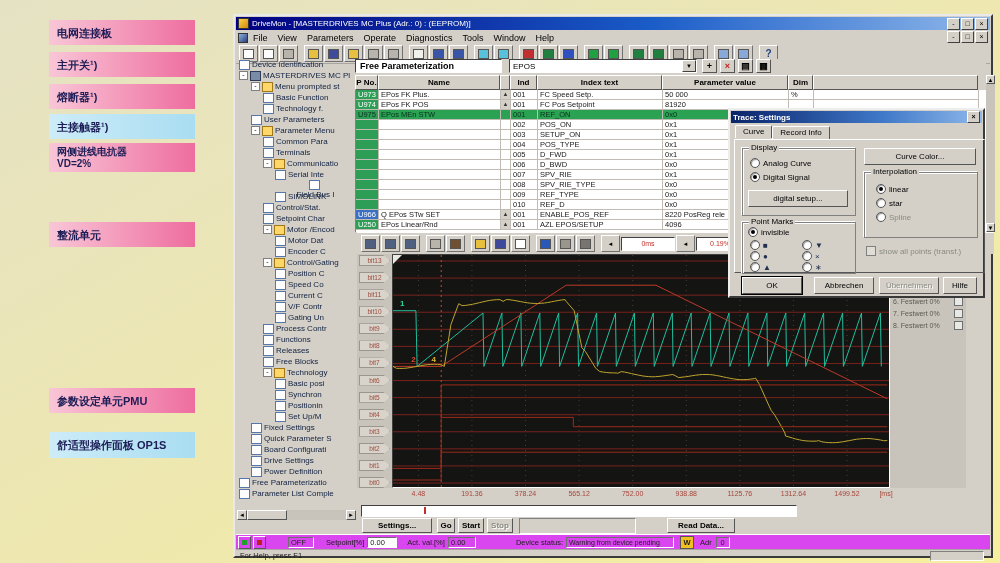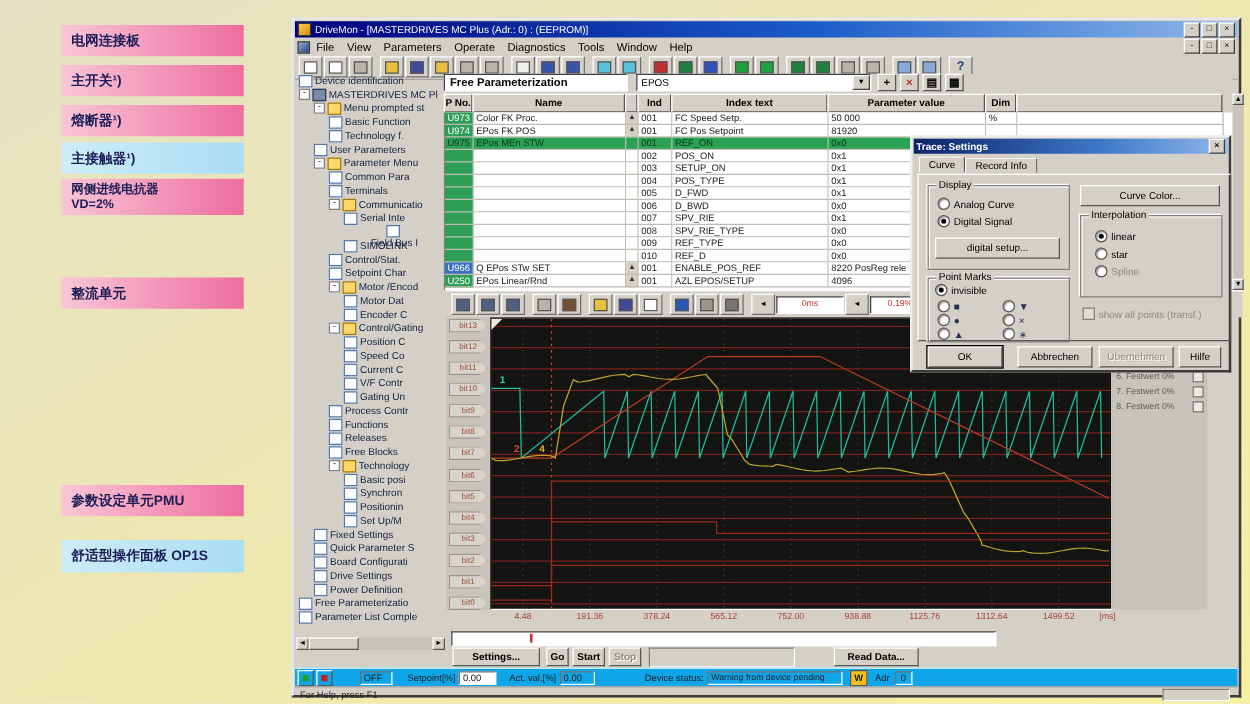--- a/index.html
+++ b/index.html
@@ -99,21 +99,21 @@
   #axisrow{position:absolute;left:157px;top:473px;width:510px;height:12px;font-size:7px;color:#a8453a;}
   .xtick{position:absolute;top:1px;width:30px;text-align:center;}
   #slider{position:absolute;left:126px;top:489px;width:434px;height:10px;}
   .slmark{position:absolute;left:62px;top:1px;width:2px;height:7px;background:#c03028;}
   #tracefoot{position:absolute;left:122px;top:502px;width:637px;height:16px;font-size:8px;}
   .fbtn{position:absolute;top:0;height:15px;background:#d4d0c8;border-top:1px solid #fff;border-left:1px solid #fff;
     border-right:1px solid #555;border-bottom:1px solid #555;box-sizing:border-box;text-align:center;
     font-size:8px;font-weight:bold;line-height:13px;}
   .disab{color:#8a8a82;text-shadow:1px 1px 0 #fff;}
   
-  #statusrow{position:absolute;left:1px;top:518px;right:1px;height:14px;background:#0ea5e9;
+  #statusrow{position:absolute;left:1px;top:518px;right:1px;height:14px;background:#d946ef;
     border-top:1px solid #fff;font-size:7.5px;display:flex;align-items:center;color:#202020;}
   .led{width:11px;height:11px;margin-left:2px;border-top:1px solid #fff;border-left:1px solid #fff;
     border-right:1px solid #555;border-bottom:1px solid #555;display:flex;align-items:center;justify-content:center;}
   .led i{display:block;width:5px;height:5px;}
   .sfield{height:11px;box-sizing:border-box;border-top:1px solid #707070;border-left:1px solid #707070;
     border-right:1px solid #fff;border-bottom:1px solid #fff;padding:0 2px;line-height:9px;overflow:hidden;white-space:nowrap;}
   #helprow{position:absolute;left:1px;top:533px;right:1px;height:11px;font-size:7.5px;color:#202020;
     display:flex;align-items:center;padding-left:4px;border-top:1px solid #a8a4a0;}
   
   #dialog{position:absolute;left:728px;top:108px;width:257px;height:190px;background:#d4d0c8;
@@ -463,21 +463,21 @@
         <div class="gcol" style="width: 10px;"></div>
         <div class="gcol" style="width: 27px;">Ind</div>
         <div class="gcol" style="width: 125px;">Index text</div>
         <div class="gcol" style="width: 126px;">Parameter value</div>
         <div class="gcol" style="width: 25px;">Dim</div>
         <div class="gcol" style="width: 165px;"></div>
       </div>
     <div id="gridrows">
         <div class="grow">
           <div class="gcell pno-green" style="width: 23px;">U973</div>
-          <div class="gcell" style="width: 122px;">Color FK Proc.</div>
+          <div class="gcell" style="width: 122px;">EPos FK Plus.</div>
           <div class="gcell namebtn" style="width: 10px;">▲</div>
           <div class="gcell" style="width: 27px;">001</div>
           <div class="gcell" style="width: 125px;">FC Speed Setp.</div>
           <div class="gcell" style="width: 126px;">50 000</div>
           <div class="gcell" style="width: 25px;">%</div>
           <div class="gcell" style="width: 165px;"></div>
         </div>
         <div class="grow">
           <div class="gcell pno-green" style="width: 23px;">U974</div>
           <div class="gcell" style="width: 122px;">EPos FK POS</div>

